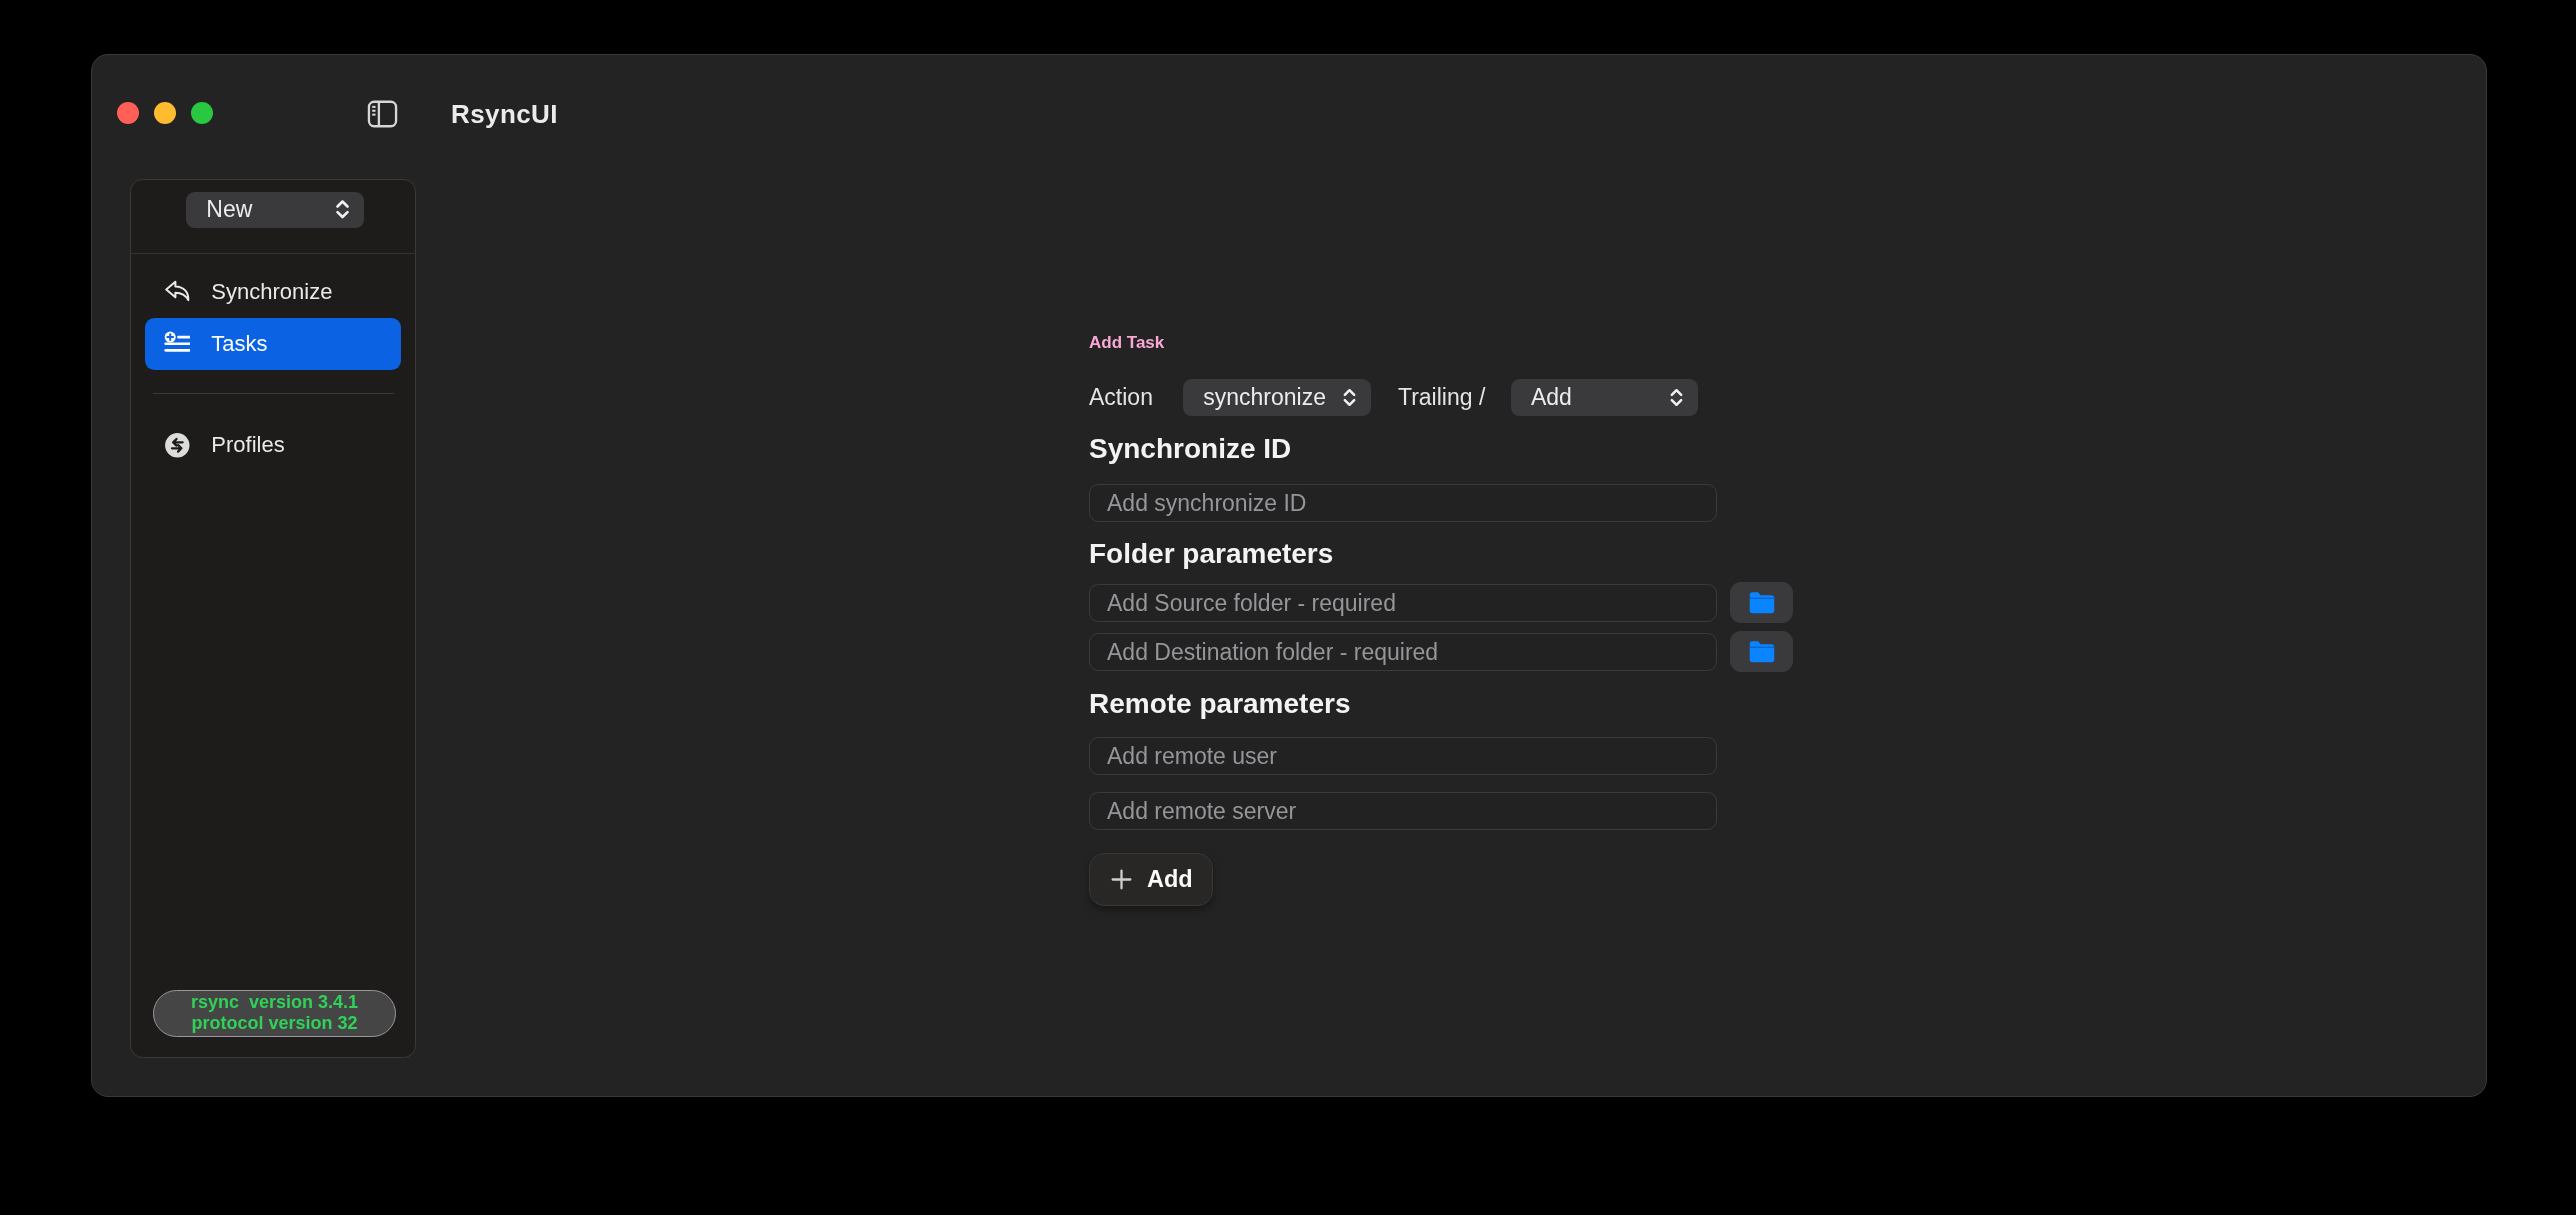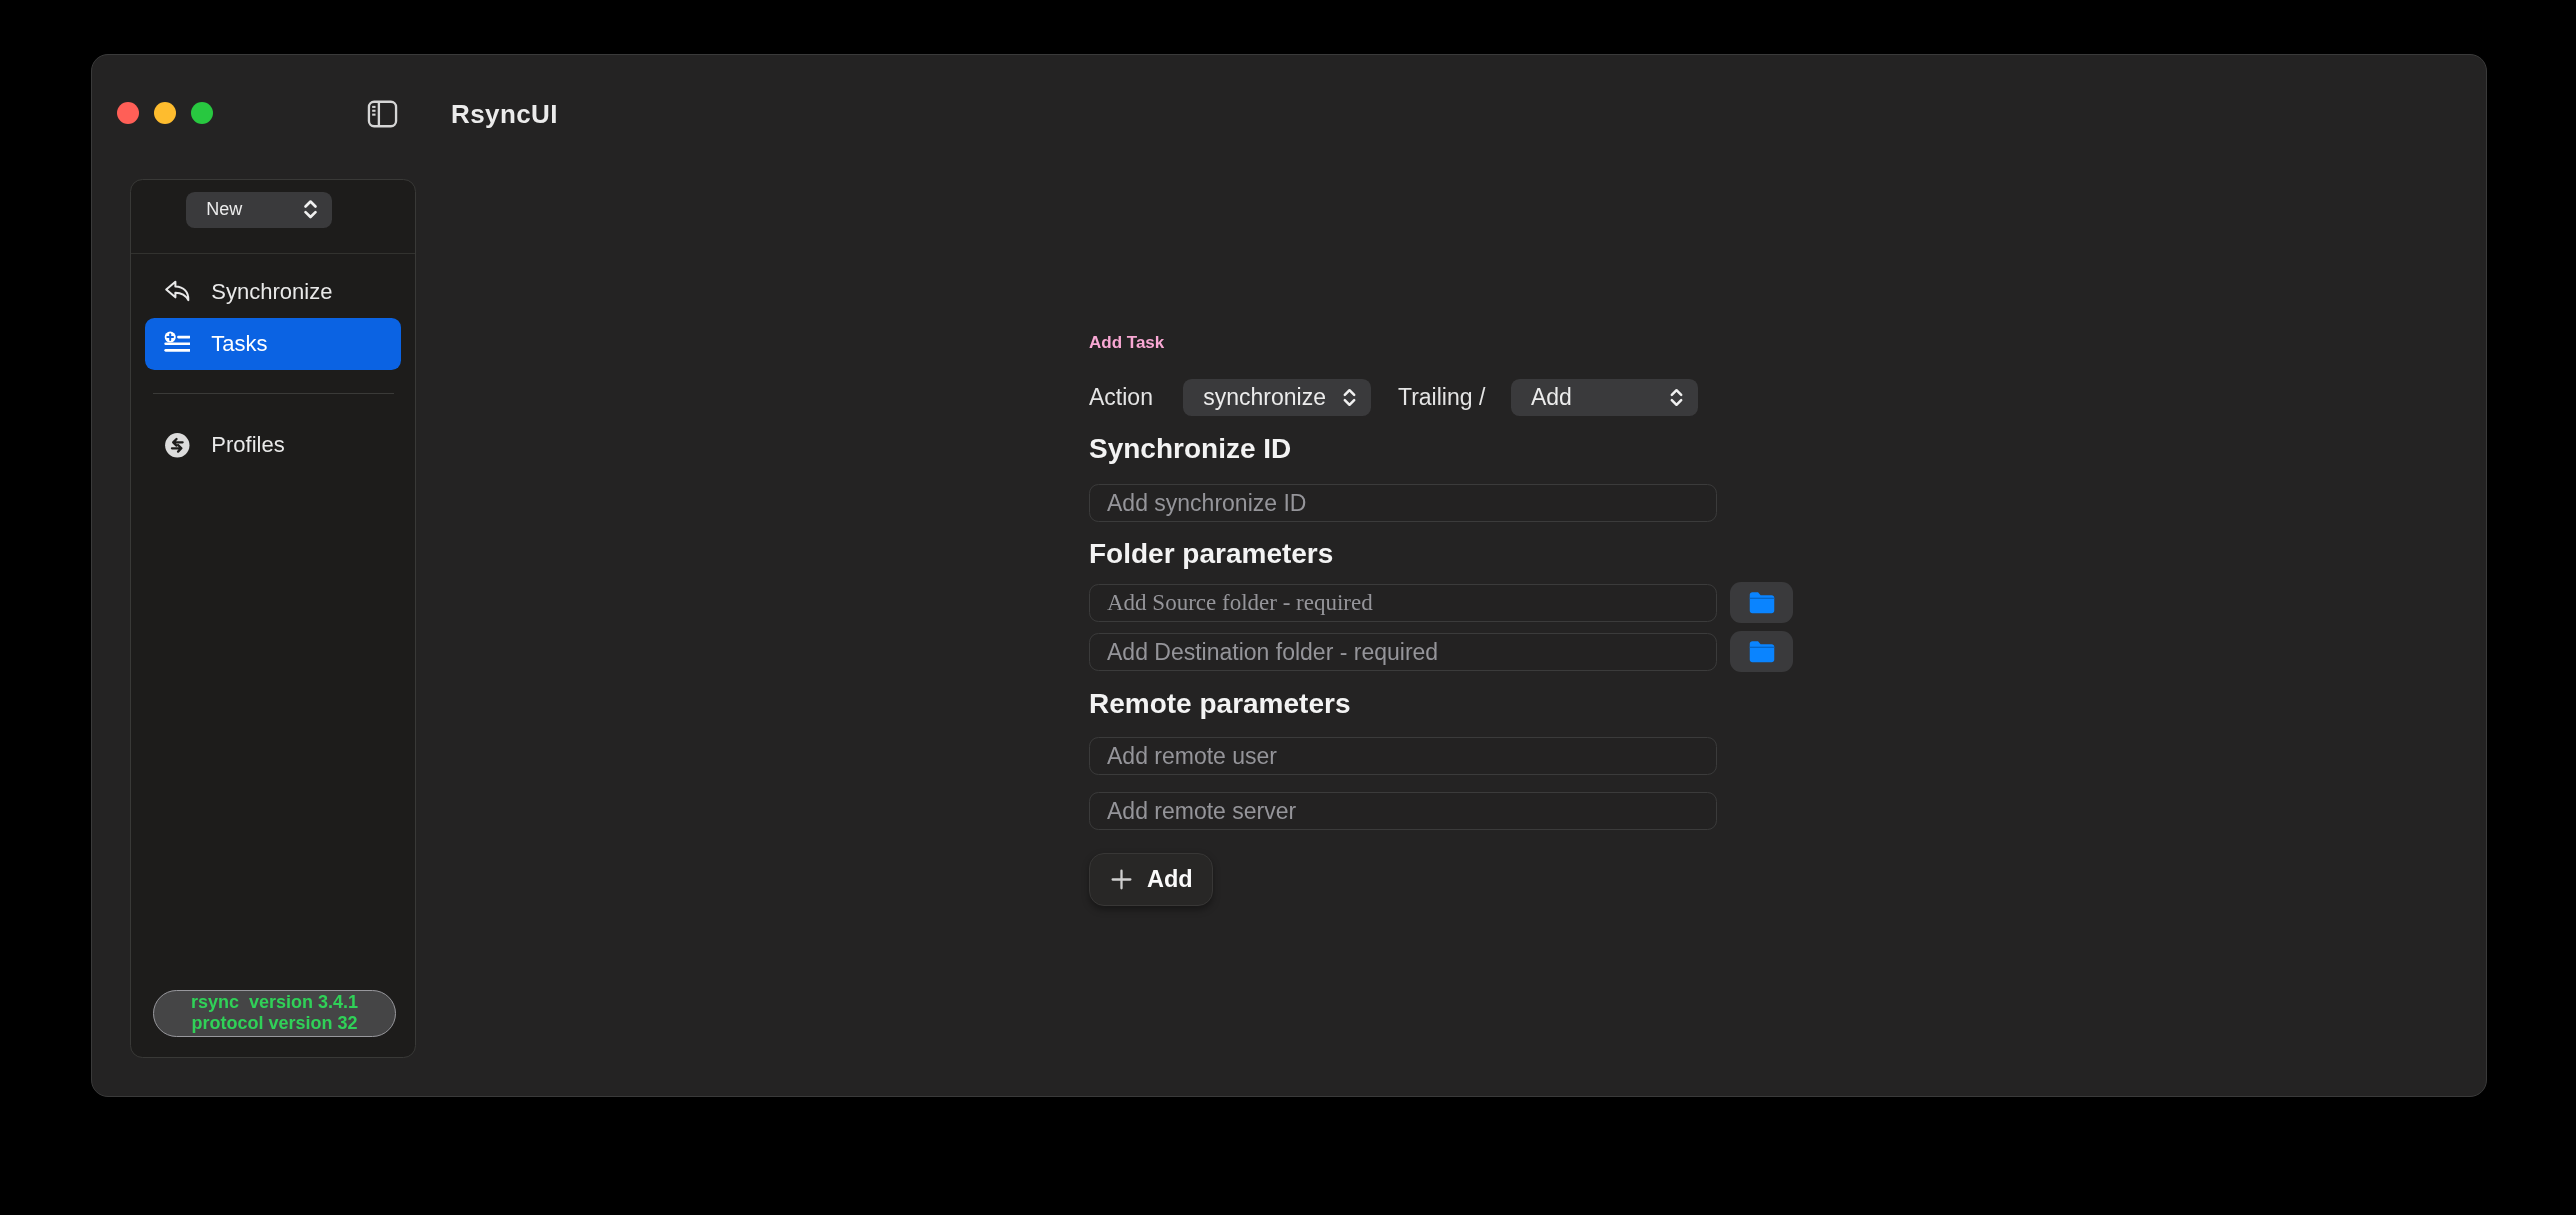--- a/index.html
+++ b/index.html
@@ -39,24 +39,24 @@
   .app-title{
     position:absolute;left:359px;top:41px;height:36px;display:flex;align-items:center;
     font-size:26px;font-weight:700;color:#ebebeb;letter-spacing:0.4px;
   }
   
   .side-panel{
     position:absolute;left:38px;top:124px;width:286px;height:879px;
     background:#1d1c1b;border:0.8px solid #393937;border-radius:12.5px;
   }
   .profile-picker{
-    position:absolute;left:55px;top:11.7px;width:146px;height:36px;
+    position:absolute;left:55px;top:11.7px;width:178px;height:36px;
     background:#3a3a3c;border-radius:8.6px;
     display:flex;align-items:center;justify-content:space-between;
-    padding:0 12.5px 0 20.3px;font-size:18px;color:#ececec;
+    padding:0 12.5px 0 20.3px;font-size:23px;color:#ececec;
   }
   .side-divider-top{position:absolute;left:0;right:0;top:73px;border-top:0.8px solid #32322f;}
   .nav{position:absolute;left:0;right:0;top:74px;padding-top:11.7px;}
   .nav-item{
     height:52px;margin:0 14px;border-radius:9.4px;
     display:flex;align-items:center;gap:20.3px;padding-left:18px;
     font-size:22px;color:#e9e9e9;
   }
   .nav-item.selected{background:var(--accent);color:#fff;}
   .nav-divider{margin:23.5px 21px 0 22px;border-top:0.8px solid #3a3a38;}
@@ -208,21 +208,21 @@
               <path d="M3.5 14.5 L8 19 L12.5 14.5"></path>
           </svg>
         </span>
       </div>
     </div>
 
     <div class="h-big" style="left:997px;top:378px;">Synchronize ID</div>
     <input class="field" style="left: 997px; top: 429px;" placeholder="Add synchronize ID">
 
     <div class="h-big" style="left:997px;top:483px;">Folder parameters</div>
-    <input class="field" style="left: 997px; top: 529px; font-family: Liberation Serif, serif;" placeholder="Add Source folder - required">
+    <input class="field" style="left: 997px; top: 529px;" placeholder="Add Source folder - required">
     <div class="folder-btn" style="top:527px;">
       <span>
         <svg width="28" height="23.5" viewBox="0 0 24 20" fill="var(--folder-icon)">
           <path d="M1.5 3.2 C1.5 2 2.5 1 3.7 1 H8.6 L10.8 3.6 H20.3 C21.5 3.6 22.5 4.6 22.5 5.8 V16.8 C22.5 18 21.5 19 20.3 19 H3.7 C2.5 19 1.5 18 1.5 16.8 Z"></path>
           <path d="M1.5 6.2 H22.5" stroke="#0664c4" stroke-width="1.1"></path>
         </svg>
       </span>
     </div>
     <input class="field" style="left: 997px; top: 578px;" placeholder="Add Destination folder - required">
     <div class="folder-btn" style="top:576px;">

